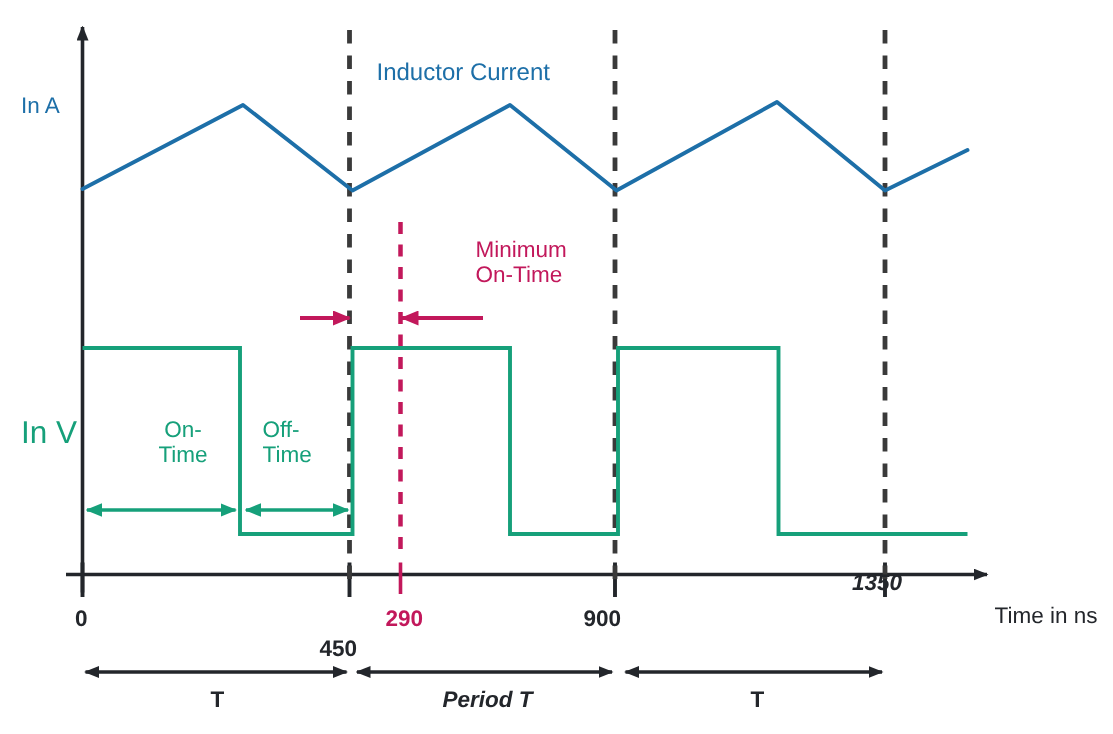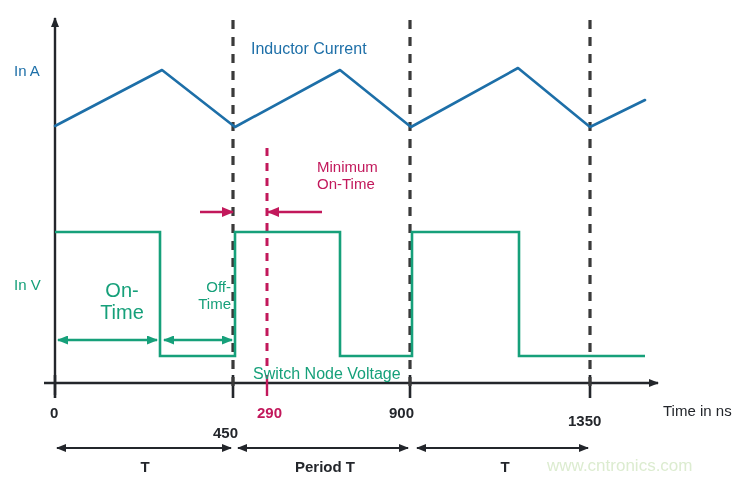--- a/index.html
+++ b/index.html
@@ -24,36 +24,36 @@
     width: 742px;
     height: 489px;
   }
   .lbl {
     position: absolute;
     font-weight: normal;
     white-space: pre;
     line-height: 1.12;
   }
   .lbl-axis-a      { left: 14px;  top: 63px;  font-size: 15px; color: #1d6fa8; text-align: center; }
-  .lbl-axis-v      { left: 14px;  top: 277px; font-size: 15px; color: #16a07a; }
+  .lbl-axis-v      { left: 14px;  top: 277px; font-size: 21px; color: #16a07a; }
   .lbl-inductor    { left: 251px; top: 40px;  font-size: 16px; color: #1d6fa8; }
   .lbl-switchnode  { left: 253px; top: 365px; font-size: 16px; color: #16a07a; }
-  .lbl-ontime      { left: 89px;  top: 279px; font-size: 20px; color: #16a07a; text-align: center; width: 66px; }
-  .lbl-offtime     { left: 175px; top: 279px; font-size: 15px; color: #16a07a; text-align: right; width: 56px; }
+  .lbl-ontime      { left: 89px;  top: 279px; font-size: 15px; color: #16a07a; text-align: center; width: 66px; }
+  .lbl-offtime     { left: 175px; top: 279px; font-size: 15px; color: #16a07a; text-align: left; width: 56px; }
   .lbl-minontime   { left: 292px; top: 159px; font-size: 15px; color: #c2185b; text-align: left; margin-left: 25px; }
   .lbl-tick        { position: absolute; font-size: 15px; font-weight: bold; color: #23262b; }
   .tick-0          { left: 50px;  top: 404px; }
   .tick-450        { left: 213px; top: 424px; }
   .tick-550        { left: 257px; top: 404px; color: #c2185b; }
   .tick-900        { left: 389px; top: 404px; text-align: right; }
-  .tick-1350       { left: 568px; top: 412px; }
+  .tick-1350       { left: 568px; top: 380px; font-style: italic; }
   .lbl-timeaxis    { left: 663px; top: 381px; font-size: 15px; color: #23262b; margin-top: 22px; }
   .lbl-seg         { position: absolute; font-size: 15px; font-weight: bold; color: #23262b; text-align: center; }
   .seg-t1          { left: 110px; top: 458px; width: 70px; }
-  .seg-period      { left: 280px; top: 458px; width: 90px; }
+  .seg-period      { left: 280px; top: 458px; width: 90px; font-style: italic; }
   .seg-t3          { left: 470px; top: 458px; width: 70px; }
   .watermark {
     position: absolute;
     left: 547px;
     top: 456px;
     font-size: 17px;
     color: #dcecd0;
     white-space: pre;
   }
 </style>
@@ -117,36 +117,34 @@
 
     <line x1="57" y1="448" x2="231" y2="448" stroke="#23262b" stroke-width="2.2" marker-start="url(#ah-black-start)" marker-end="url(#ah-black)"></line>
     <line x1="238" y1="448" x2="408" y2="448" stroke="#23262b" stroke-width="2.2" marker-start="url(#ah-black-start)" marker-end="url(#ah-black)"></line>
     <line x1="417" y1="448" x2="588" y2="448" stroke="#23262b" stroke-width="2.2" marker-start="url(#ah-black-start)" marker-end="url(#ah-black)"></line>
   </svg>
 
   <div class="lbl lbl-axis-a">In A</div>
   <div class="lbl lbl-axis-v">In V</div>
 
   <div class="lbl lbl-inductor">Inductor Current</div>
-  <div class="lbl lbl-switchnode">Switch Node Voltage</div>
 
   <div class="lbl lbl-ontime">On-
 Time</div>
   <div class="lbl lbl-offtime">Off-
 Time</div>
   <div class="lbl lbl-minontime">Minimum
 On-Time</div>
 
   <div class="lbl-tick tick-0">0</div>
   <div class="lbl-tick tick-450">450</div>
   <div class="lbl-tick tick-550">290</div>
   <div class="lbl-tick tick-900">900</div>
   <div class="lbl-tick tick-1350">1350</div>
 
   <div class="lbl lbl-timeaxis">Time in ns</div>
 
   <div class="lbl-seg seg-t1">T</div>
   <div class="lbl-seg seg-period">Period T</div>
   <div class="lbl-seg seg-t3">T</div>
 
-  <div class="watermark">www.cntronics.com</div>
 
 </div>
 
 </body></html>

